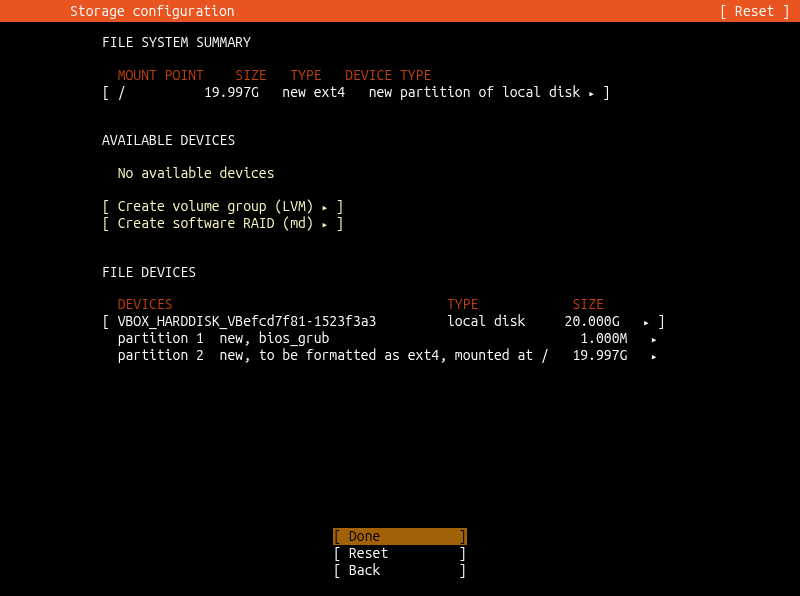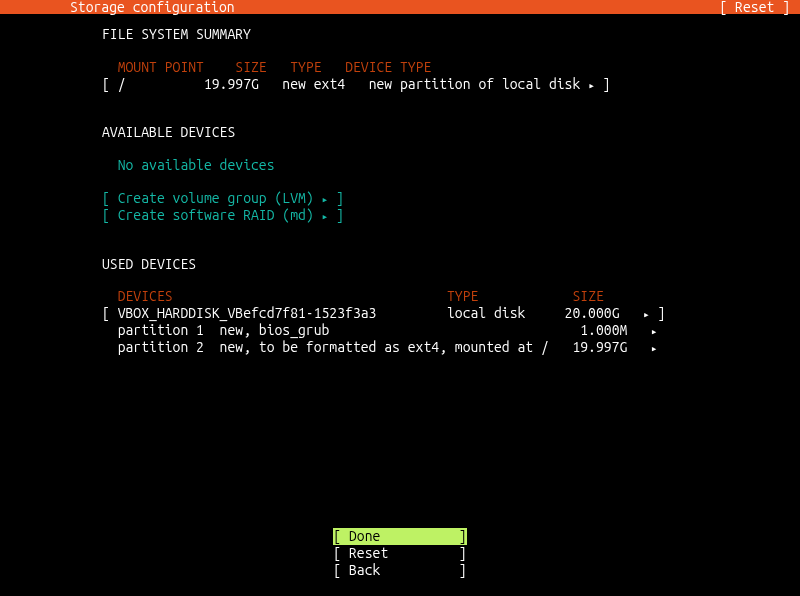--- a/index.html
+++ b/index.html
@@ -16,39 +16,39 @@
       width: 800px;
       height: 596px;
       overflow: hidden;
     }
     .header-bar {
       background: #e95420;
       color: #fff;
       display: flex;
       justify-content: space-between;
       padding: 4px 10px;
-      height: 14px;
+      height: 22px;
       align-items: center;
     }
     .header-title {
       padding-left: 60px;
     }
     .content {
       padding: 12px 10px 0 78px;
       margin-left: 24px;
     }
     .section-title {
       color: #fff;
       margin-bottom: 16px;
     }
     .col-headers {
       color: #c2410c;
     }
     .dim {
-      color: #14b8a6;
+      color: #fef9c3;
     }
     .white {
       color: #fff;
     }
     .spacer {
       height: 32px;
     }
     .spacer-sm {
       height: 16px;
     }
@@ -62,21 +62,21 @@
       width: 800px;
       display: flex;
       flex-direction: column;
       align-items: center;
     }
     .btn {
       white-space: pre;
       text-align: left;
     }
     .btn-selected {
-      background: #bef264;
+      background: #a16207;
       color: #000;
     }
     .arrow {
       font-size: 11px;
     }
   </style>
 </head>
 <body>
 
 <div class="header-bar">
@@ -93,21 +93,21 @@
   <div class="spacer"></div>
 
   <div class="section-title">AVAILABLE DEVICES</div>
   <div class="row dim"><span>  </span><span>No available devices</span></div>
   <div class="spacer-sm"></div>
   <div class="row dim"><span>[ </span><span>Create volume group (LVM)</span><span> </span><span class="arrow">▸</span><span> ]</span></div>
   <div class="row dim"><span>[ </span><span>Create software RAID (md)</span><span> </span><span class="arrow">▸</span><span> ]</span></div>
 
   <div class="spacer"></div>
 
-  <div class="section-title">USED DEVICES</div>
+  <div class="section-title">FILE DEVICES</div>
   <div class="row col-headers"><span>  </span><span>DEVICES</span><span>                                   </span><span>TYPE</span><span>            </span><span>SIZE</span></div>
   <div class="row white"><span>[ </span><span>VBOX_HARDDISK_VBefcd7f81-1523f3a3</span><span>         </span><span>local disk</span><span>     </span><span>20.000G</span><span>   </span><span class="arrow">▸</span><span> ]</span></div>
   <div class="row white"><span>  </span><span>partition 1  new, bios_grub</span><span>                                </span><span>1.000M</span><span>   </span><span class="arrow">▸</span><span>  </span></div>
   <div class="row white"><span>  </span><span>partition 2  new, to be formatted as ext4, mounted at /</span><span>   </span><span>19.997G</span><span>   </span><span class="arrow">▸</span><span>  </span></div>
 
 </div>
 
 <div class="buttons">
   <div class="btn btn-selected">[ <span>Done</span>          ]</div>
   <div class="btn white">[ <span>Reset</span>         ]</div>

